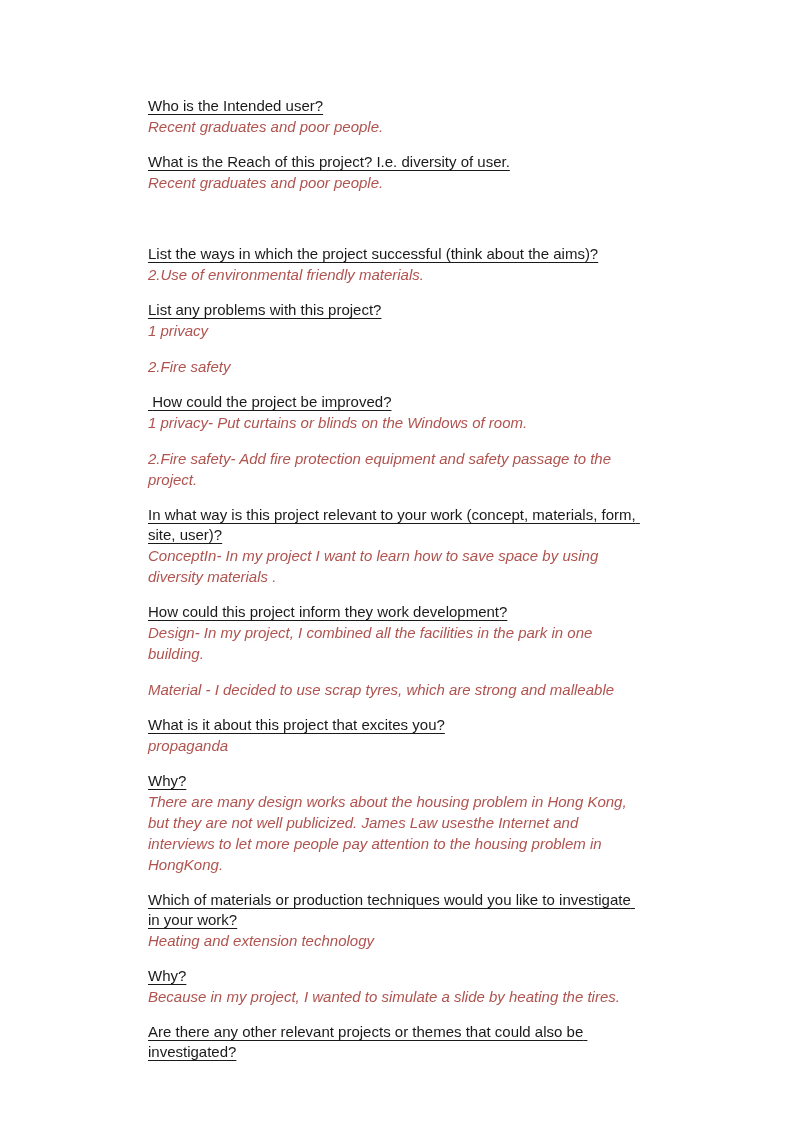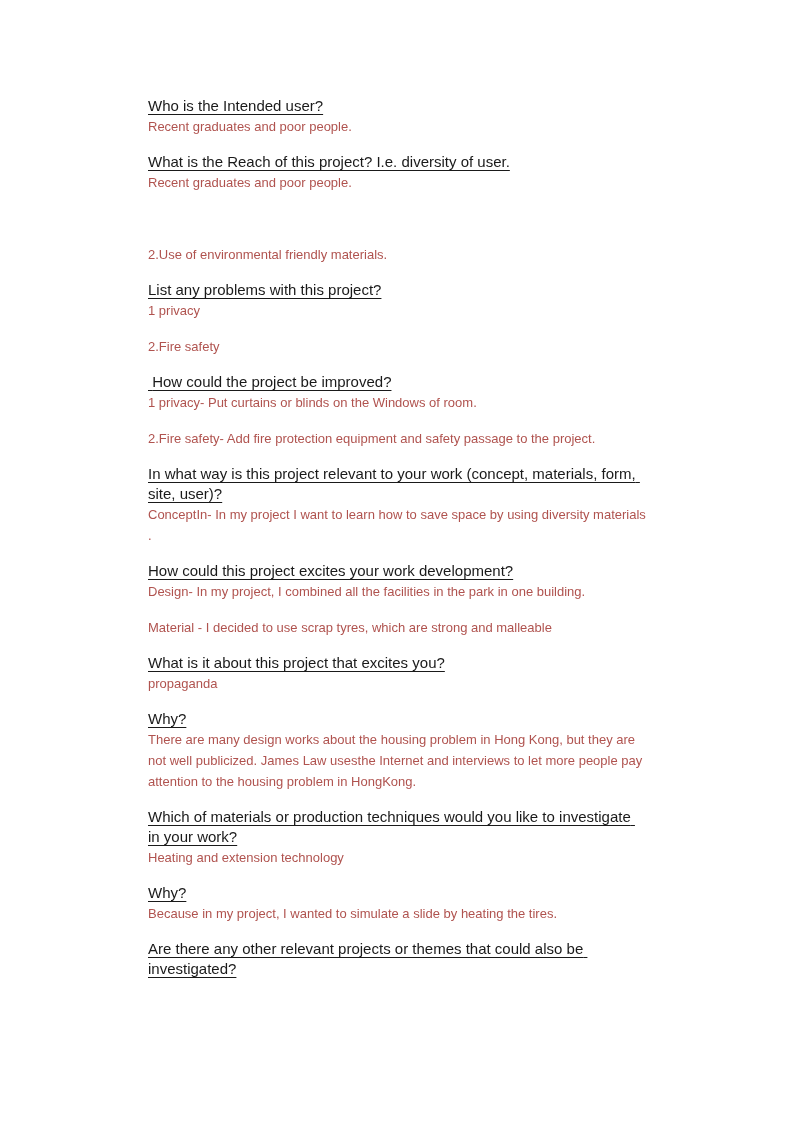--- a/index.html
+++ b/index.html
@@ -24,22 +24,23 @@
     color: var(--question-color, #1a1a1a);
     font-size: 15px;
     line-height: 20px;
     text-decoration: underline;
     text-underline-offset: 3px;
     white-space: pre-wrap;
   }
   p.answer {
     margin: 0 0 15px 0;
     color: var(--answer-color, #b0534f);
-    font-size: 13px;
+    font-size: 15px;
     line-height: 21px;
+    font-style: italic;
   }
   p.answer.empty { min-height: 21px; }
 </style>
 </head>
 <body>
 
 <div class="page" style="--question-color: #1a1a1a; --answer-color: #b0534f; background: rgb(255, 255, 255);">
   <div id="qa-container">
   <section class="qa-block">
     <p class="question">Who is the Intended user?</p>
@@ -49,20 +50,21 @@
   <section class="qa-block">
     <p class="question">What is the Reach of this project? I.e. diversity of user.</p>
   <p class="answer">Recent graduates and poor people.</p>
       </section>
 
   <section class="qa-block">
   <p class="answer empty"></p>
       </section>
 
   <section class="qa-block">
+    <p class="question">List the ways in which the project successful (think about the aims)?</p>
         <p class="answer">2.Use of environmental friendly materials.</p>
       </section>
 
   <section class="qa-block">
     <p class="question">List any problems with this project?</p>
   <p class="answer">1 privacy</p>
         <p class="answer">2.Fire safety</p>
       </section>
 
   <section class="qa-block">
@@ -70,21 +72,21 @@
   <p class="answer">1 privacy- Put curtains or blinds on the Windows of room.</p>
         <p class="answer">2.Fire safety- Add fire protection equipment and safety passage to the project.</p>
       </section>
 
   <section class="qa-block">
     <p class="question">In what way is this project relevant to your work (concept, materials, form, site, user)?</p>
   <p class="answer">ConceptIn- In my project I want to learn how to save space by using diversity materials .</p>
       </section>
 
   <section class="qa-block">
-    <p class="question">How could this project excites your work development?</p>
+    <p class="question">How could this project inform they work development?</p>
   <p class="answer">Design- In my project, I combined all the facilities in the park in one building.</p>
         <p class="answer">Material - I decided to use scrap tyres, which are strong and malleable</p>
       </section>
 
   <section class="qa-block">
     <p class="question">What is it about this project that excites you?</p>
   <p class="answer">propaganda</p>
       </section>
 
   <section class="qa-block">

